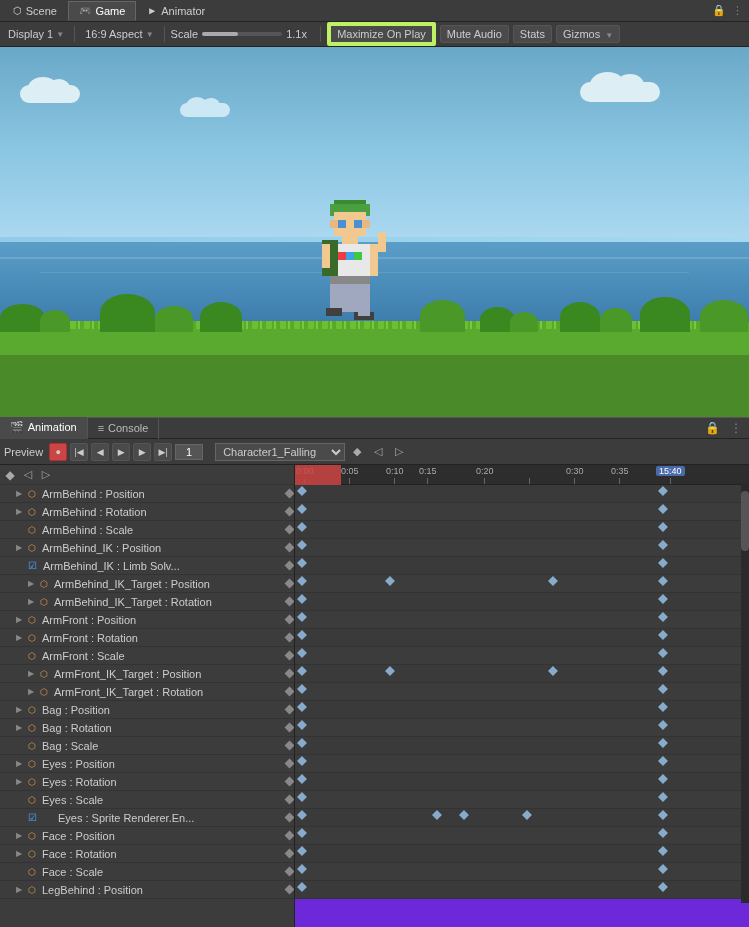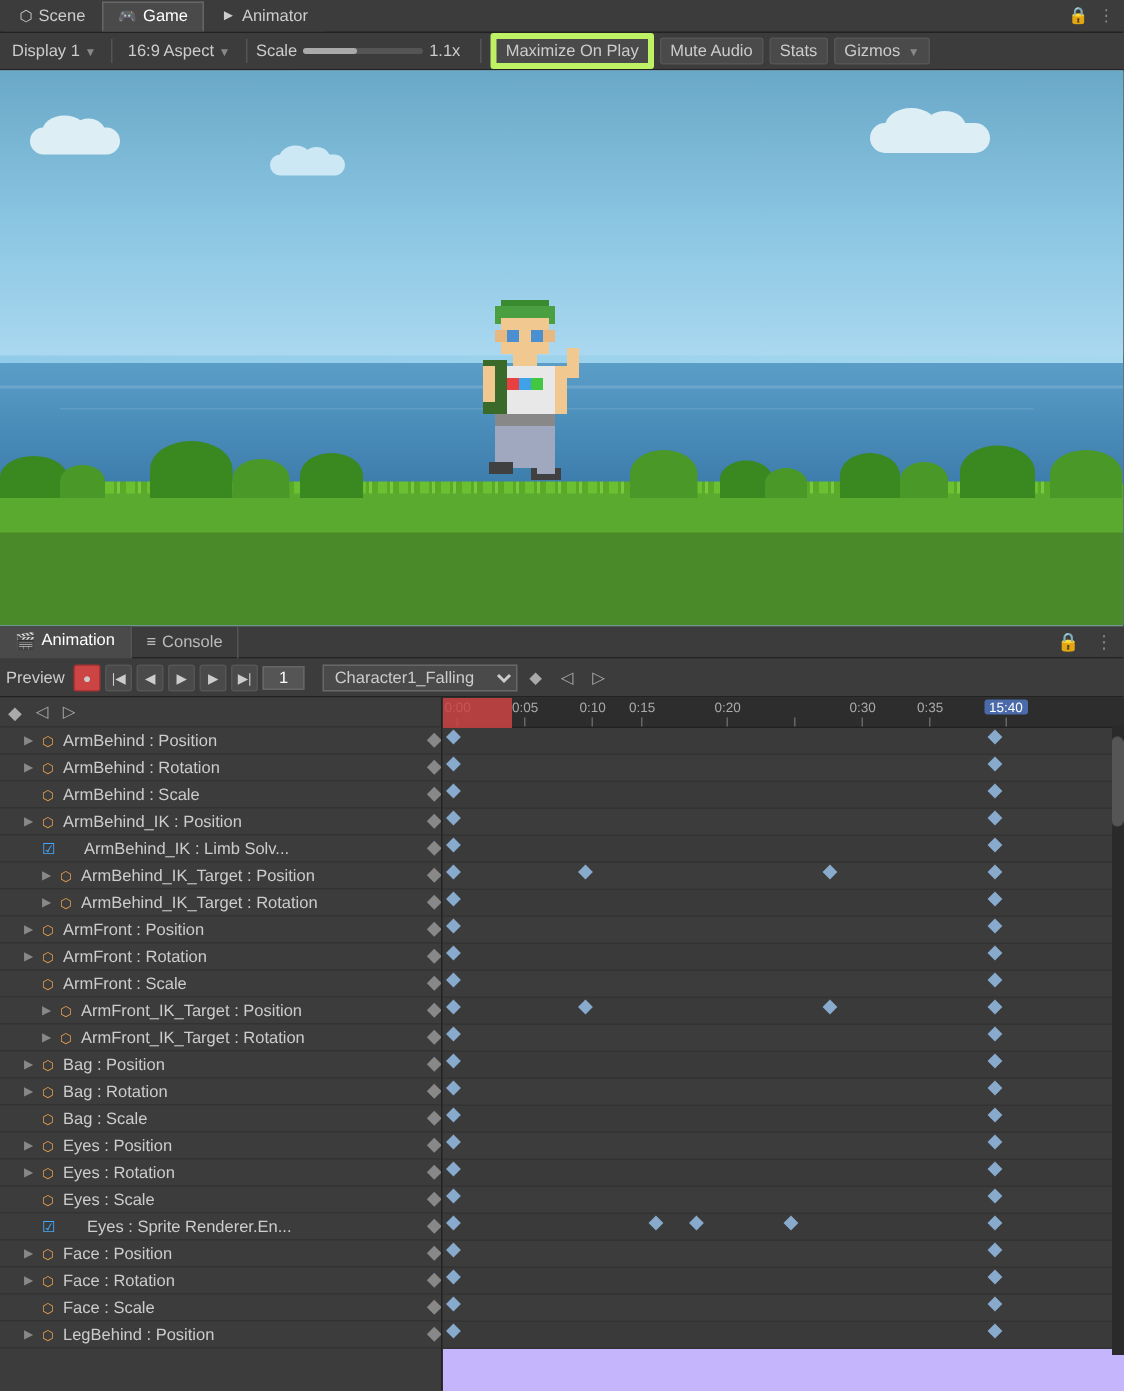--- a/index.html
+++ b/index.html
@@ -305,21 +305,21 @@
       font-size: 10px;
     }
     .indent-1 { padding-left: 16px !important; }
     .indent-2 { padding-left: 28px !important; }
 
     
     .timeline-tracks {
       flex: 1;
       overflow-x: auto;
       overflow-y: auto;
-      background: #c4b5fd;
+      background: #6d28d9;
     }
 
     .timeline-ruler {
       display: flex;
       align-items: center;
       height: 20px;
       background: #2d2d2d;
       border-bottom: 1px solid #222;
       position: sticky;
       top: 0;
@@ -621,21 +621,21 @@
         <span class="prop-icon">⬡</span>
         <span class="prop-name">ArmBehind_IK : Position</span>
         <span class="keyframe-dot">
             <span class="diamond-gray"></span>
           </span>
       </div>
 
       <div class="property-row indent-1">
         <span class="expand-arrow" style="visibility:hidden;">▶</span>
         <span class="checkbox-icon">☑</span>
-        <span class="prop-name" style="margin-left:17px;">ArmBehind_IK : Limb Solv...</span>
+        <span class="prop-name" style="margin-left:4px;">ArmBehind_IK : Limb Solv...</span>
         <span class="keyframe-dot">
             <span class="diamond-gray"></span>
           </span>
       </div>
 
       <div class="property-row indent-2">
         <span class="expand-arrow">▶</span>
         <span class="prop-icon">⬡</span>
         <span class="prop-name">ArmBehind_IK_Target : Position</span>
         <span class="keyframe-dot">

